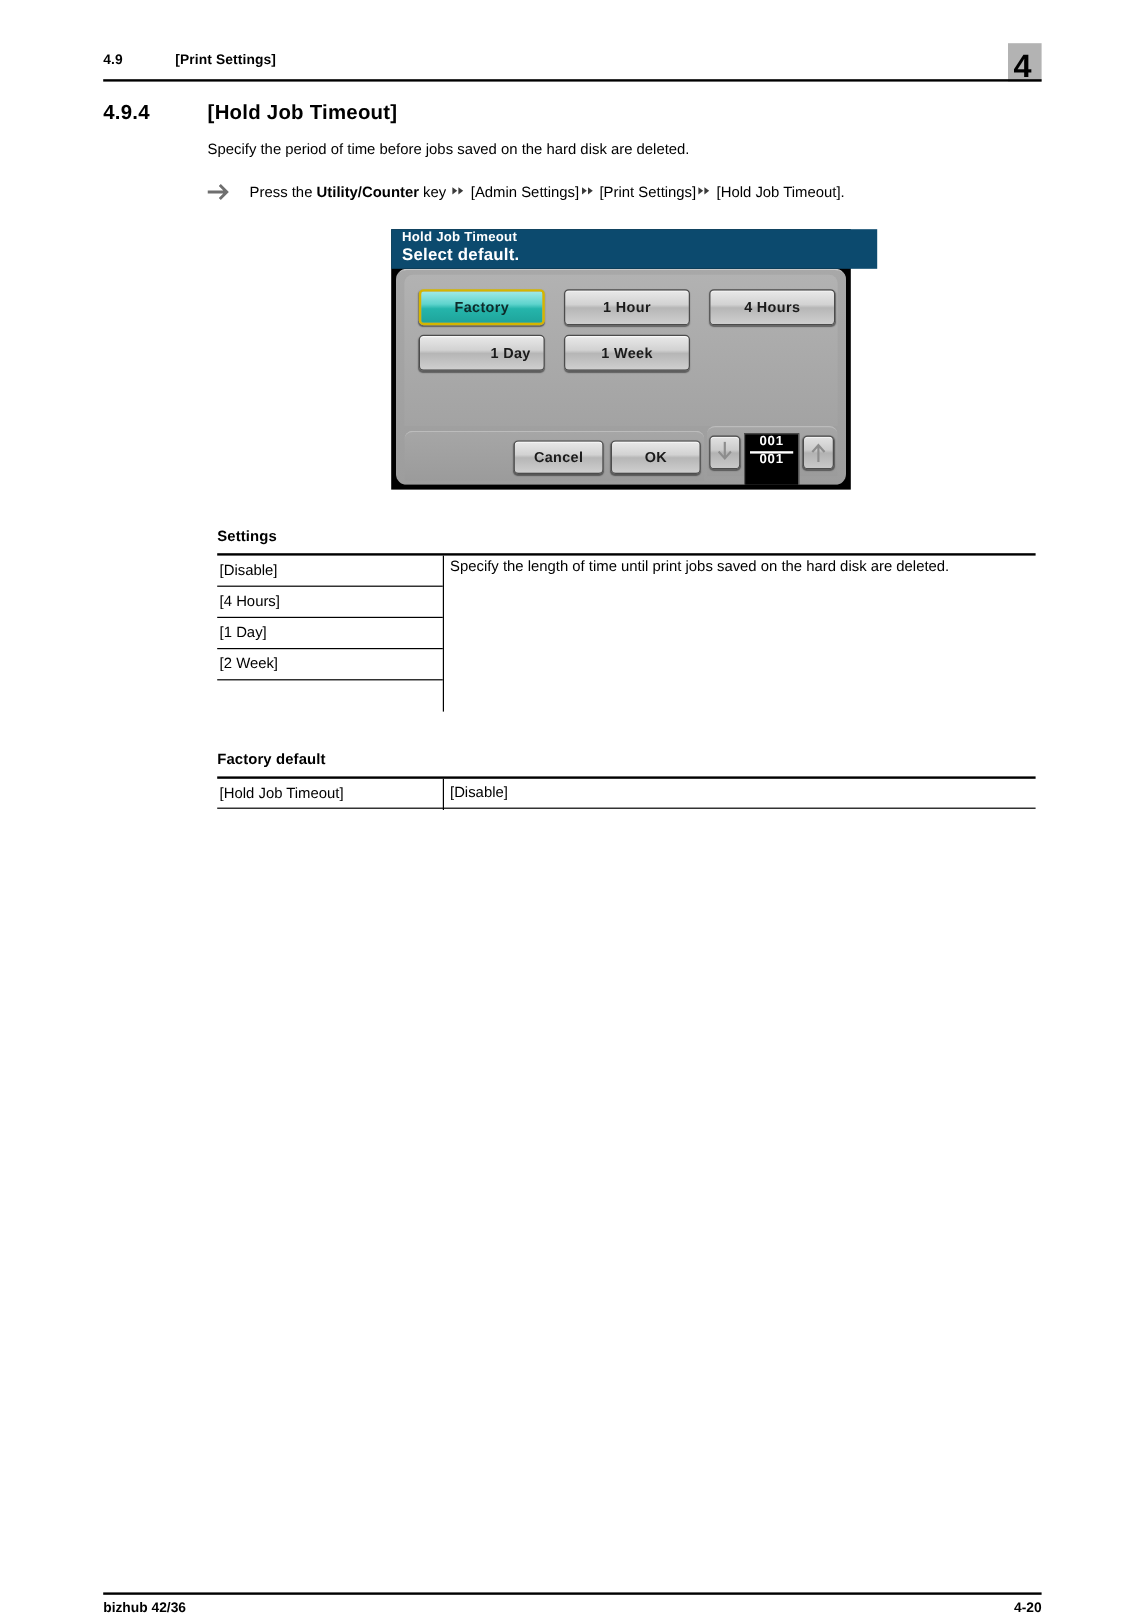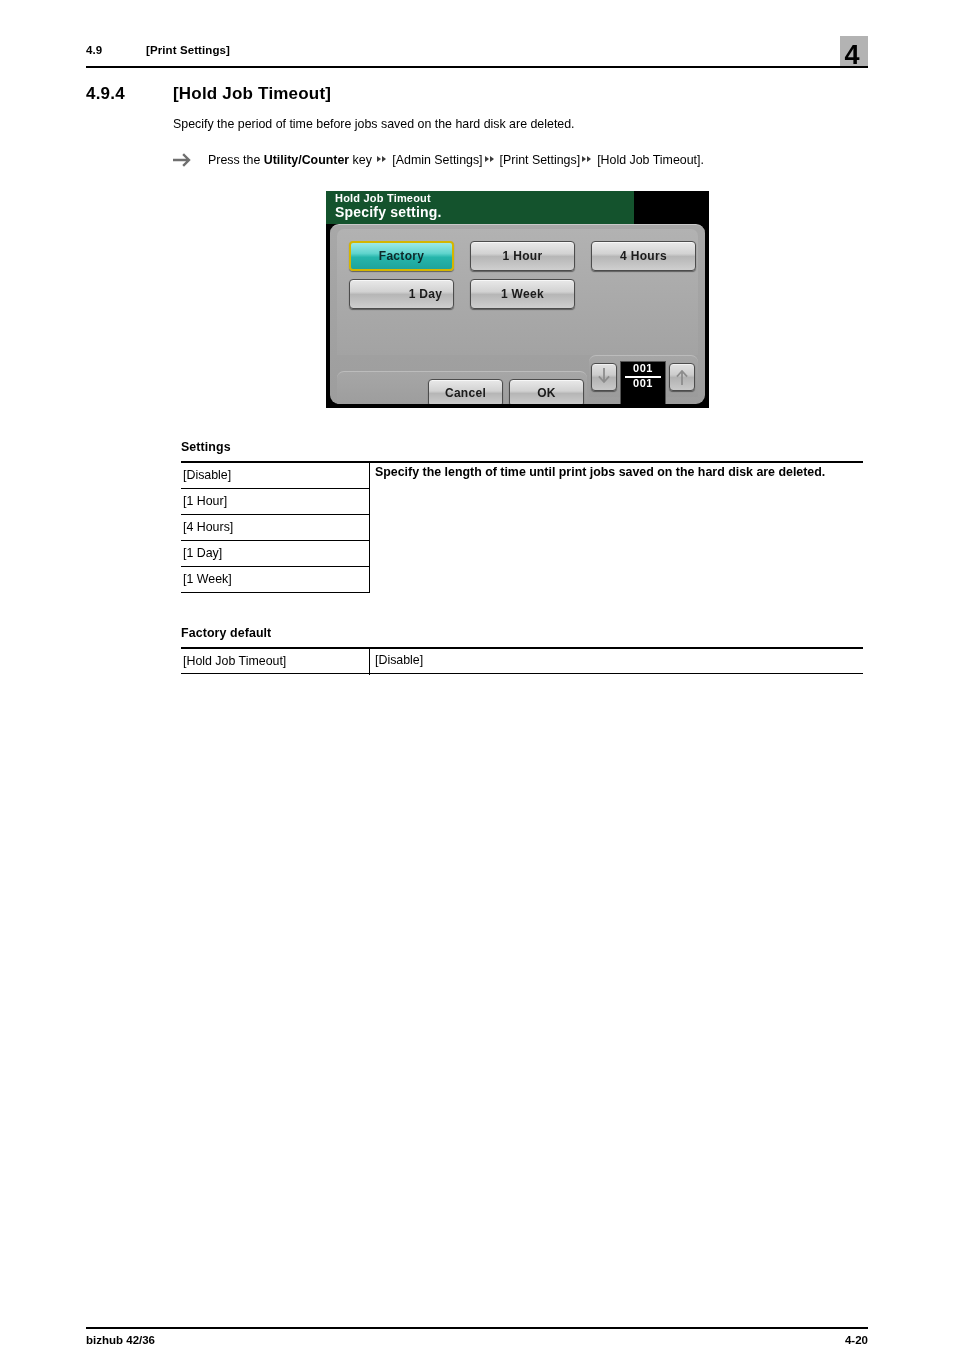--- a/index.html
+++ b/index.html
@@ -147,23 +147,23 @@
     left: 326px;
     top: 191px;
     width: 383px;
     height: 217px;
     background: #000000;
     box-sizing: border-box;
   }
   .panel-titlebar {
     position: absolute;
     left: 0; top: 0;
-    width: 308px;
+    width: 405px;
     height: 33px;
-    background: #14532d;
+    background: #0c4a6e;
     overflow: hidden;
   }
   .panel-title-small {
     position: absolute;
     left: 9px;
     top: 1px;
     font-size: 11px;
     font-weight: bold;
     color: #ffffff;
     letter-spacing: 0.2px;
@@ -235,21 +235,21 @@
   
   .panel-footer {
     position: absolute;
     left: 7px;
     top: 130px;
     width: 361px;
     height: 46px;
   }
   .footer-left {
     position: absolute;
-    left: 0; top: 16px;
+    left: 0; top: 4px;
     width: 250px;
     height: 42px;
     background: linear-gradient(#a6a6a6, #9b9b9b);
     border-radius: 7px 7px 0 0;
     border-top: 1px solid #bcbcbc;
     box-sizing: border-box;
     text-decoration: underline;
   }
   .footer-right {
     position: absolute;
@@ -383,21 +383,20 @@
     width: 1px;
     background: #000;
   }
   .tbl-desc {
     position: absolute;
     left: 194px;
     top: 3px;
     width: 485px;
     font-size: 12.4px;
     line-height: 17px;
-    font-weight: bold;
   }
   .factory-val {
     position: absolute;
     left: 194px;
     top: 1px;
     width: 485px;
     font-size: 12.4px;
     line-height: 25px;
   }
   .factory-botrule {
@@ -464,21 +463,21 @@
   </div>
   <div class="instr-text">
     <span>Press the </span><b>Utility/Counter</b><span> key </span><span class="dblarrow"></span><span>[Admin Settings]</span><span class="dblarrow"></span><span>[Print Settings]</span><span class="dblarrow"></span><span>[Hold Job Timeout].</span>
   </div>
 </div>
 
 <div class="panel">
 
   <div class="panel-titlebar">
     <div class="panel-title-small">Hold Job Timeout</div>
-    <div class="panel-title-big">Specify setting.</div>
+    <div class="panel-title-big">Select default.</div>
   </div>
 
   <div class="panel-body">
 
     <div class="panel-inner">
       <div class="opt-btn selected opt-p0">Factory</div>
       <div class="opt-btn opt-p1">1 Hour</div>
       <div class="opt-btn opt-p2">4 Hours</div>
       <div class="opt-btn opt-p3">1 Day</div>
       <div class="opt-btn opt-p4">1 Week</div>
@@ -519,33 +518,29 @@
   <div class="tbl-toprule"></div>
   <div class="tbl-vrule" style="top:2px;height:130px;"></div>
 
   <div style="height:2px;"></div>
 
   <div class="tbl-row">
     <div class="cell-left">[Disable]</div>
     <div class="rowrule"></div>
   </div>
   <div class="tbl-row">
-    <div class="cell-left">[1 Hour]</div>
-    <div class="rowrule"></div>
-  </div>
-  <div class="tbl-row">
     <div class="cell-left">[4 Hours]</div>
     <div class="rowrule"></div>
   </div>
   <div class="tbl-row">
     <div class="cell-left">[1 Day]</div>
     <div class="rowrule"></div>
   </div>
   <div class="tbl-row">
-    <div class="cell-left">[1 Week]</div>
+    <div class="cell-left">[2 Week]</div>
     <div class="rowrule"></div>
   </div>
 
   <div class="tbl-desc">Specify the length of time until print jobs saved on the hard disk are deleted.</div>
 </div>
 
 <div class="tbl-caption factory-caption">Factory default</div>
 
 <div class="tbl factory-tbl">
   <div class="tbl-toprule"></div>

